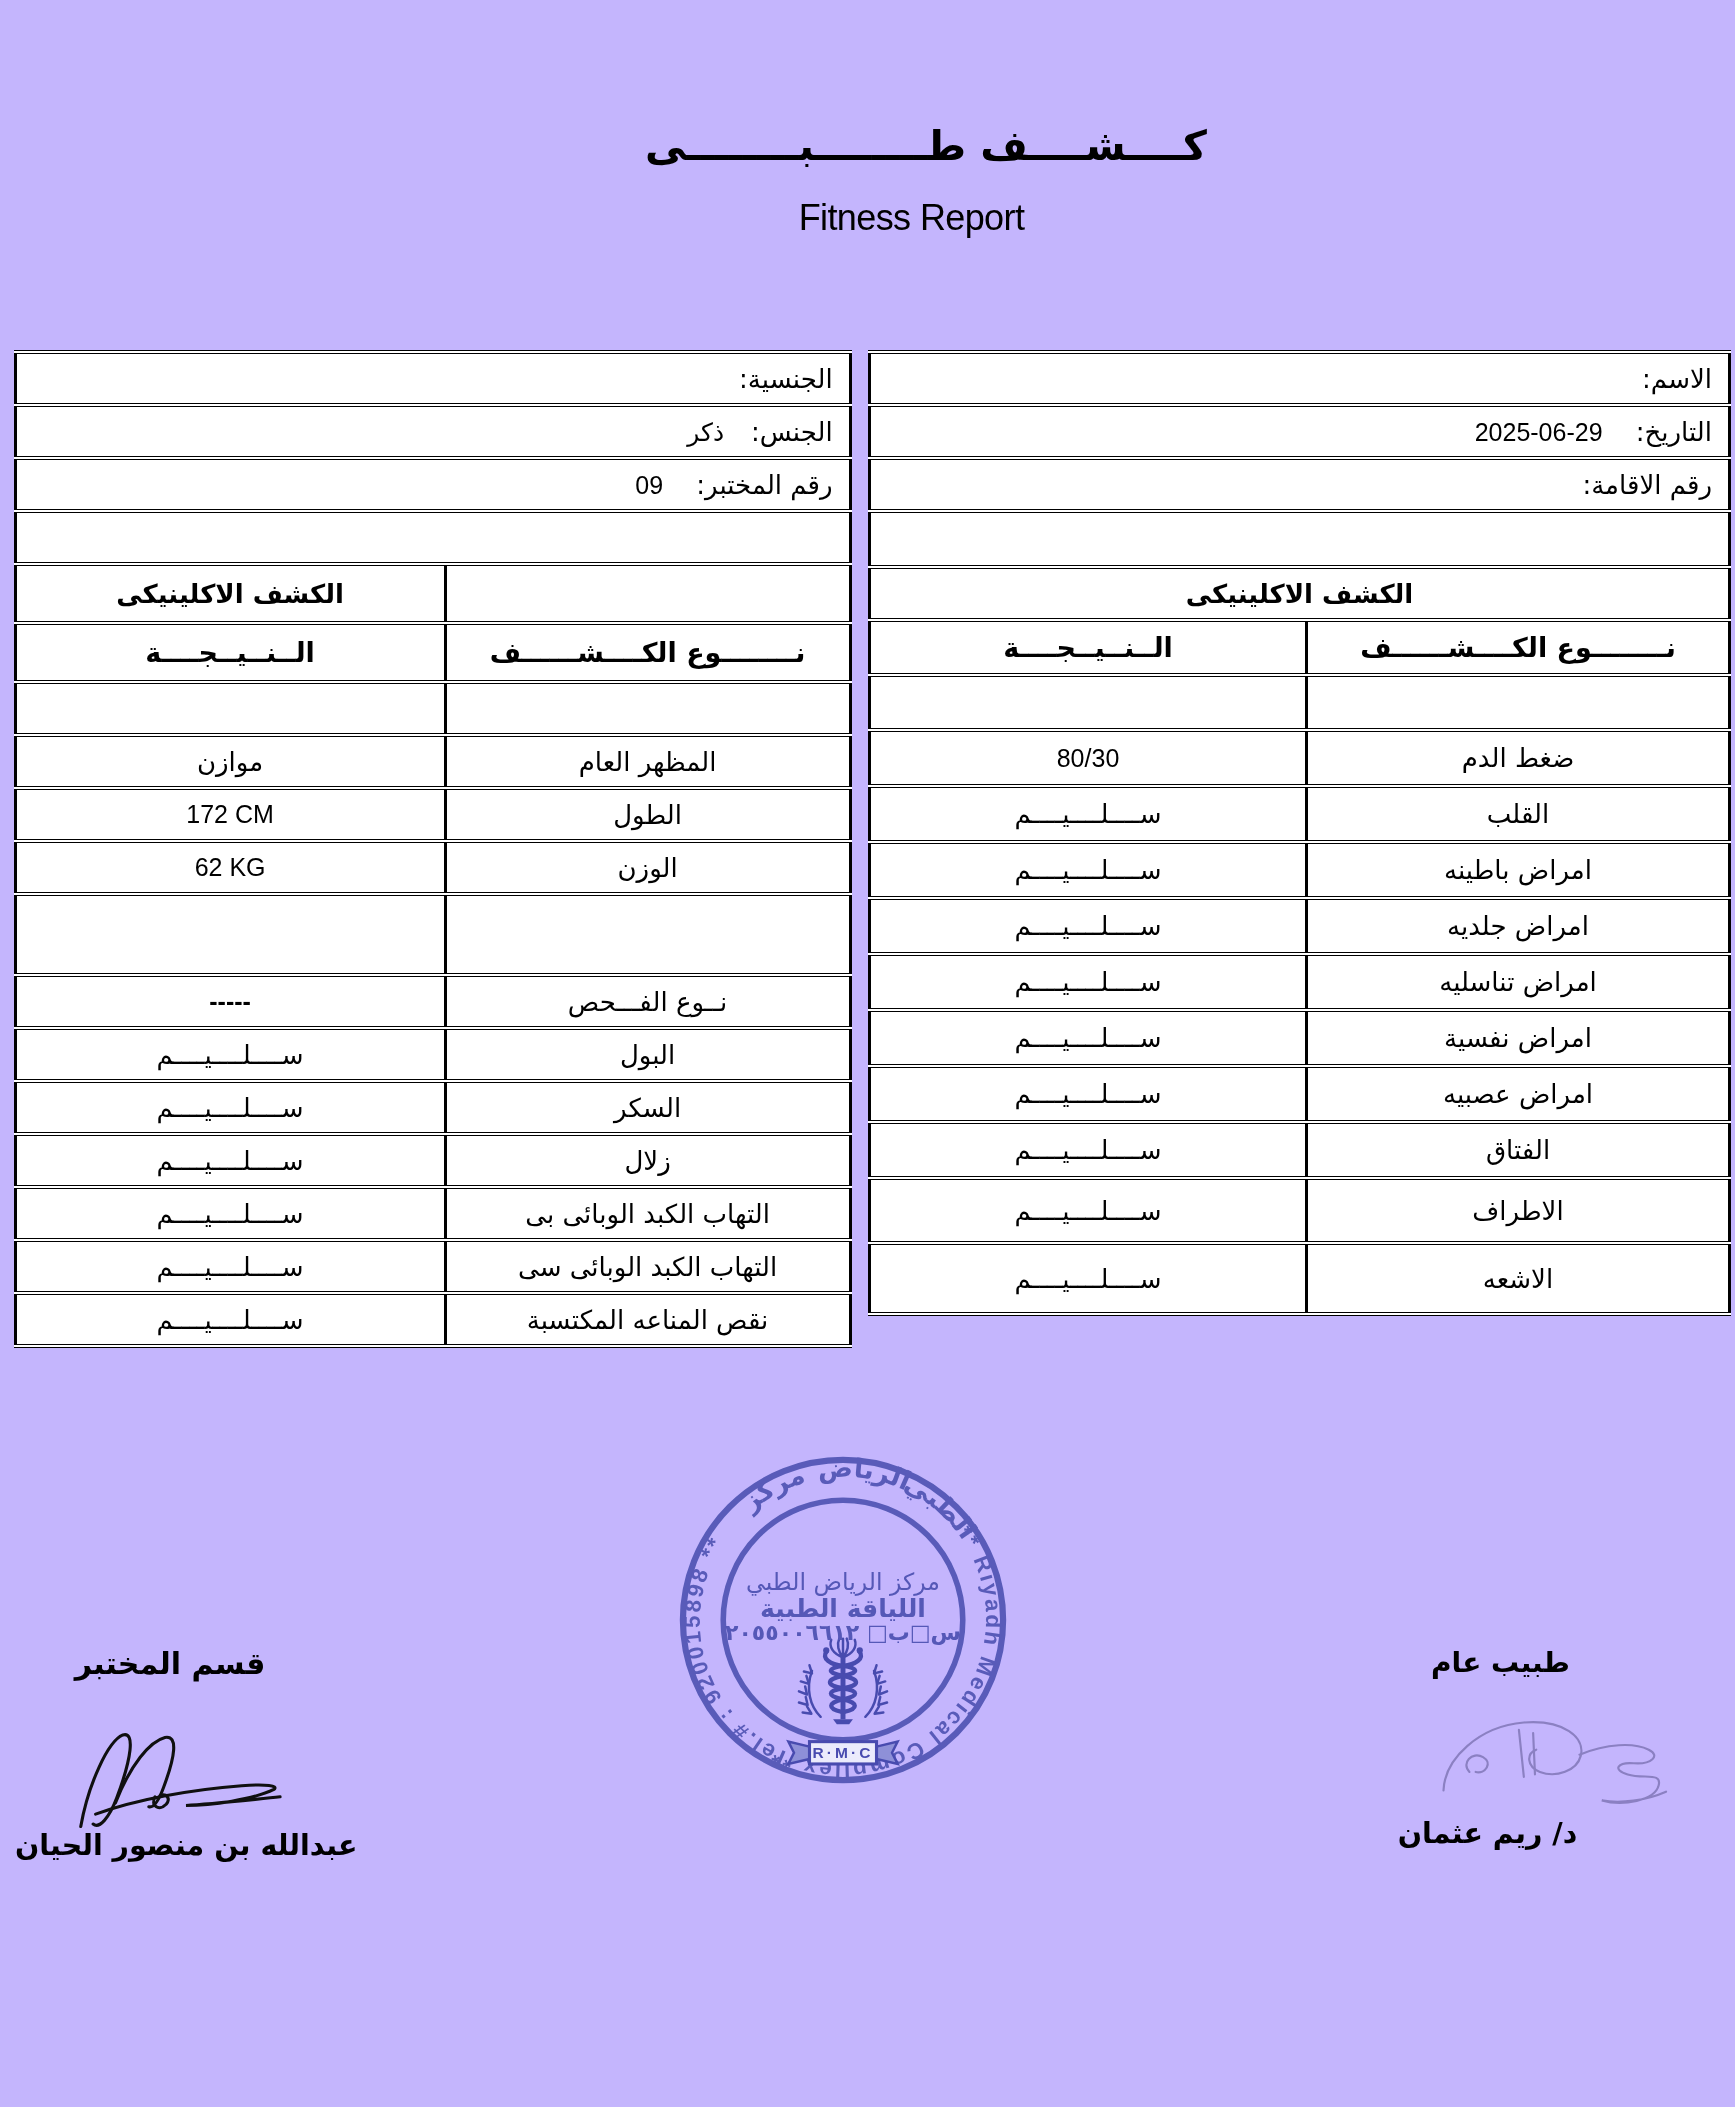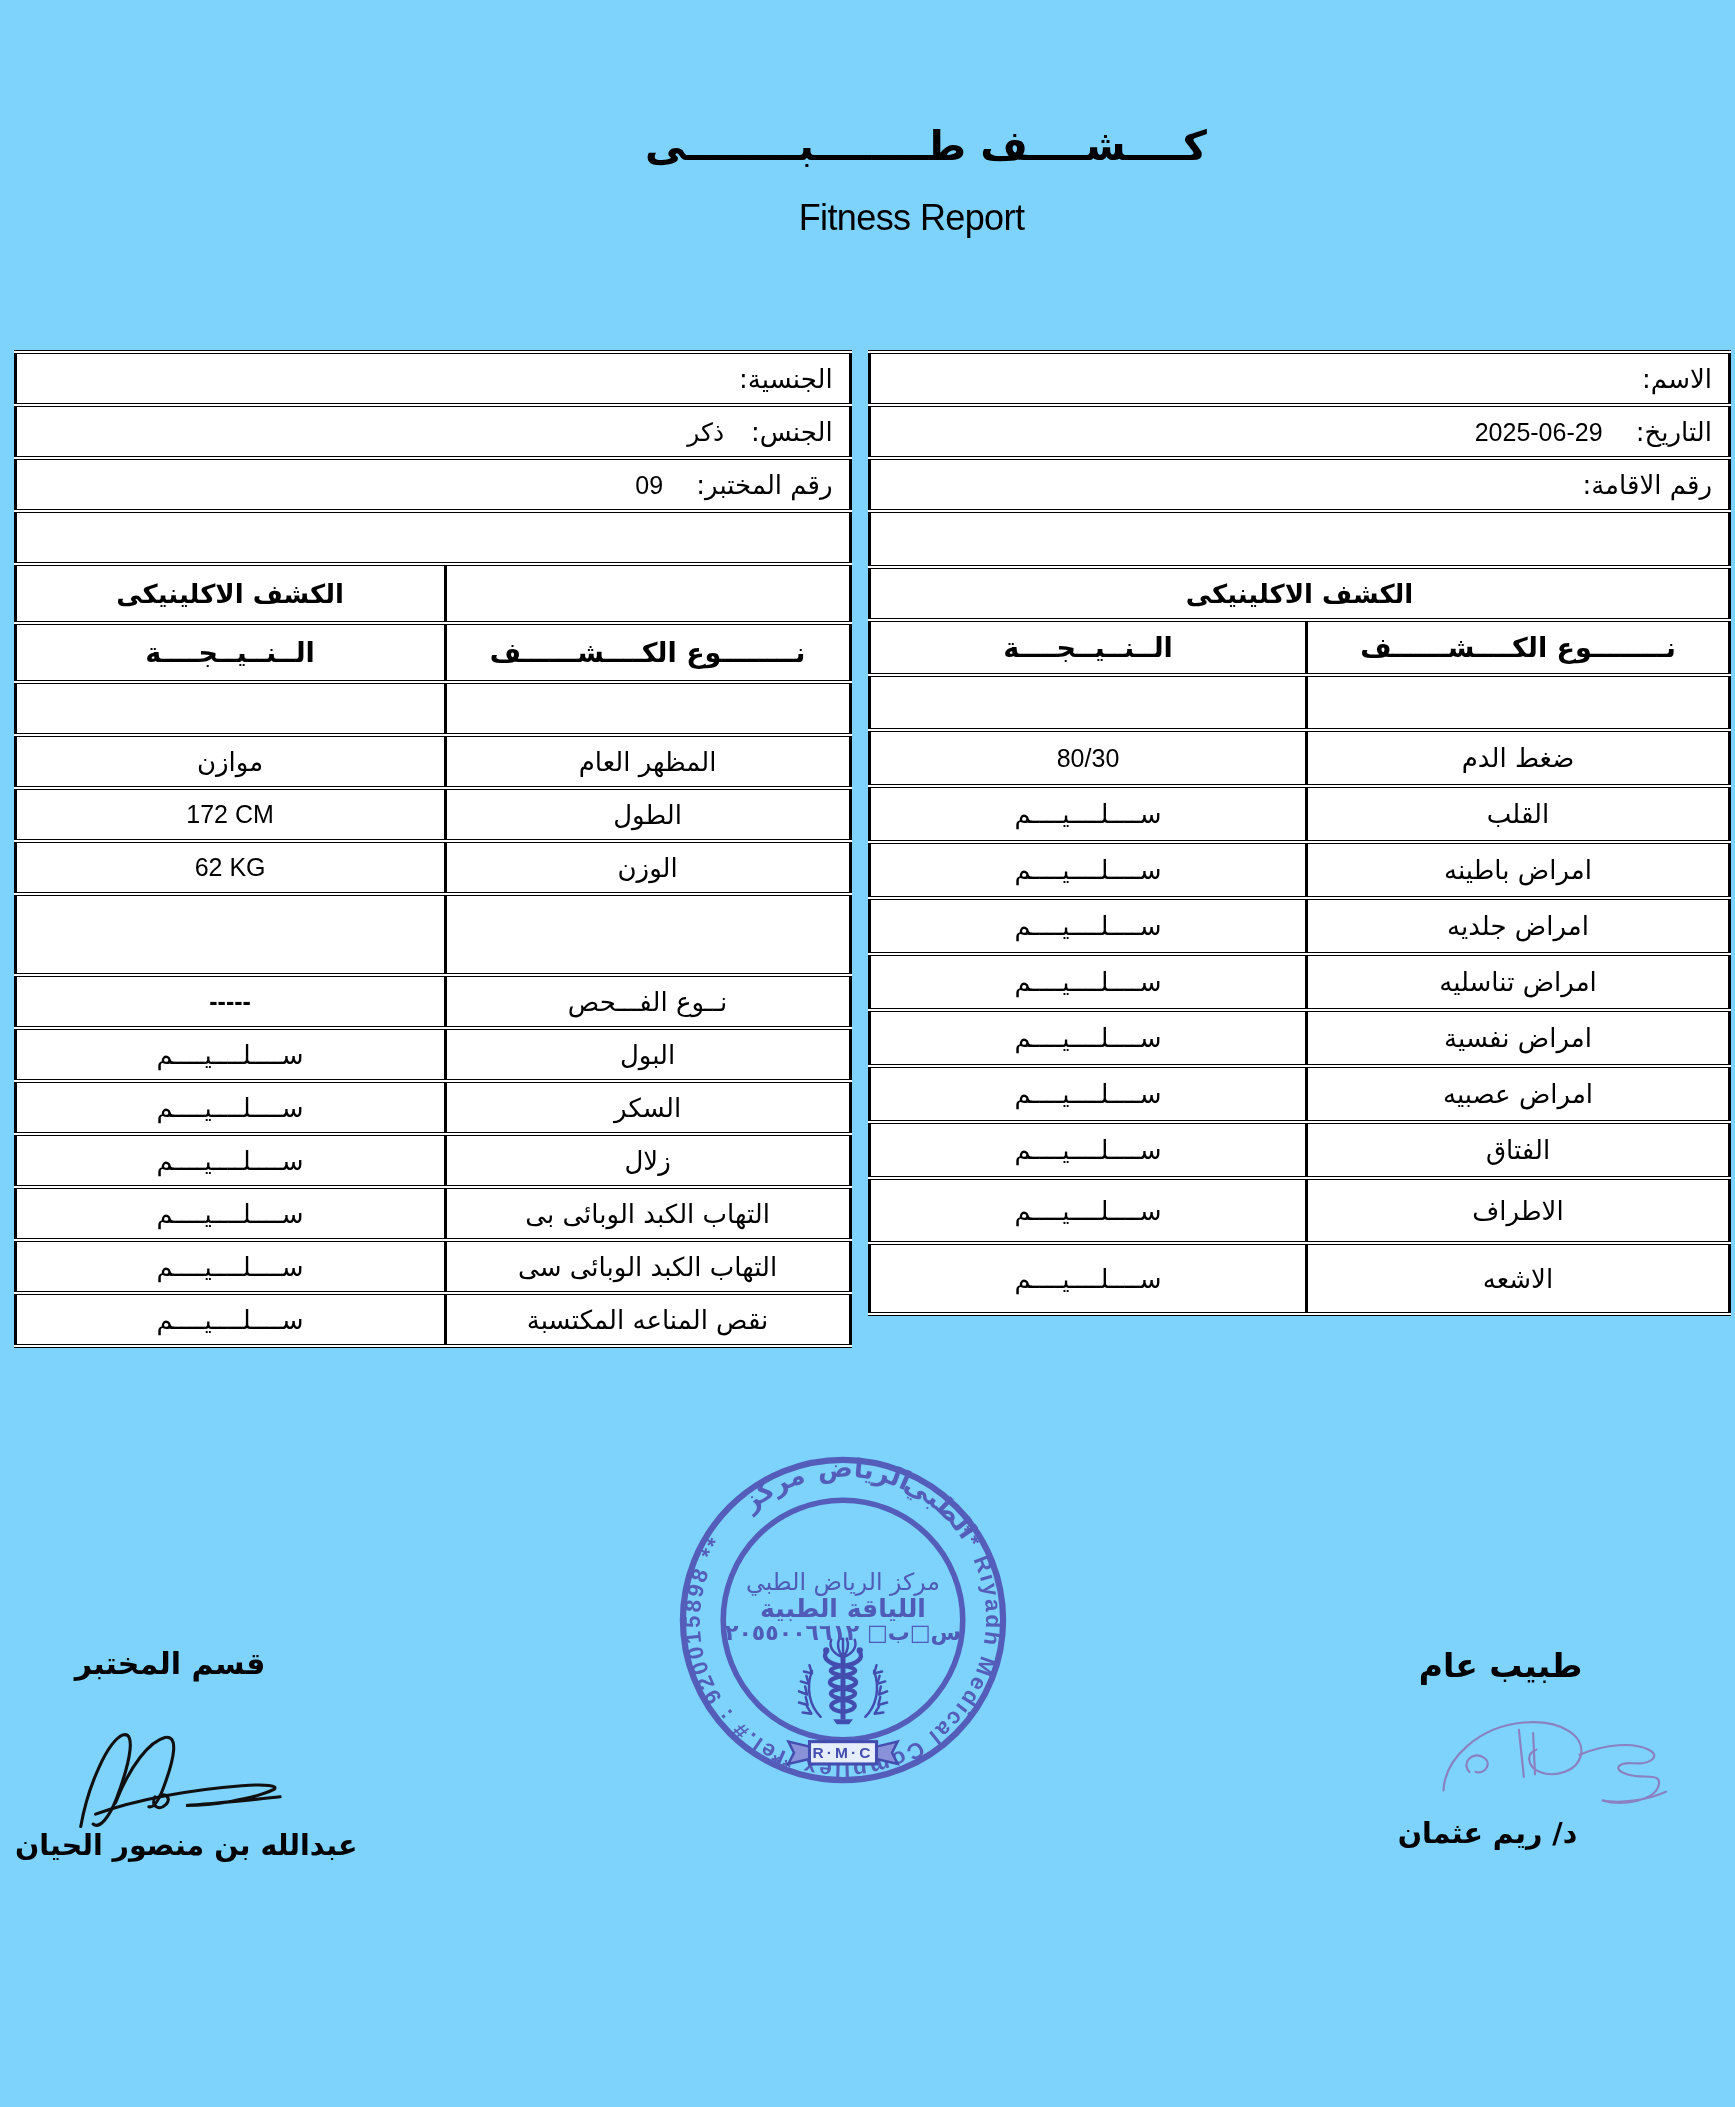--- a/index.html
+++ b/index.html
@@ -1,16 +1,16 @@
 <!DOCTYPE html>
 <html style="font-size:10px"><head>
 <meta charset="utf-8">
 <style>
   html,body{margin:0;padding:0;background:#fff;}
-  .page{position:relative;width:1736px;height:2108px;background:#7dd3fc;overflow:hidden;
+  .page{position:relative;width:1736px;height:2108px;background:#c4b5fd;overflow:hidden;
         font-family:"DejaVu Sans",sans-serif;color:#000;}
 
   
   .title-ar{position:absolute;left:645px;top:122px;width:533px;text-align:center;
             font-size:41px;font-weight:bold;white-space:nowrap;}
   .title-en{position:absolute;left:645px;top:197px;width:533px;text-align:center;
             font-family:"Liberation Sans",sans-serif;font-size:36px;font-weight:500;letter-spacing:-0.6px;}
 
   
   .doc-table{position:absolute;border-collapse:collapse;table-layout:fixed;background:#fff;}
@@ -33,21 +33,21 @@
   
   .stamp{position:absolute;left:668px;top:1445px;width:350px;height:350px;opacity:.93;}
   .stamp svg{position:absolute;left:0;top:0;}
   .stamp-line{position:absolute;left:25px;width:300px;text-align:center;color:#4d51b2;white-space:nowrap;}
   .st-l1{top:123px;font-size:23.6px;text-align:center;}
   .st-l2{top:149px;font-size:25px;font-weight:bold;}
   .st-l3{top:175px;font-size:22px;font-weight:bold;}
 
   
   .sig-label{position:absolute;text-align:center;font-weight:bold;white-space:nowrap;}
-  .doc-title{left:1327px;top:1646px;width:347px;font-size:33px;}
+  .doc-title{left:1327px;top:1646px;width:347px;font-size:28px;}
   .doc-name{left:1314px;top:1817px;width:347px;font-size:28.5px;}
   .lab-title{left:15px;top:1646px;width:310px;font-size:30px;}
   .lab-name{left:6.2px;top:1829px;width:360px;font-size:28.5px;}
   .sig-svg{position:absolute;}
 </style>
 </head>
 <body>
 
 <div class="page">
 

